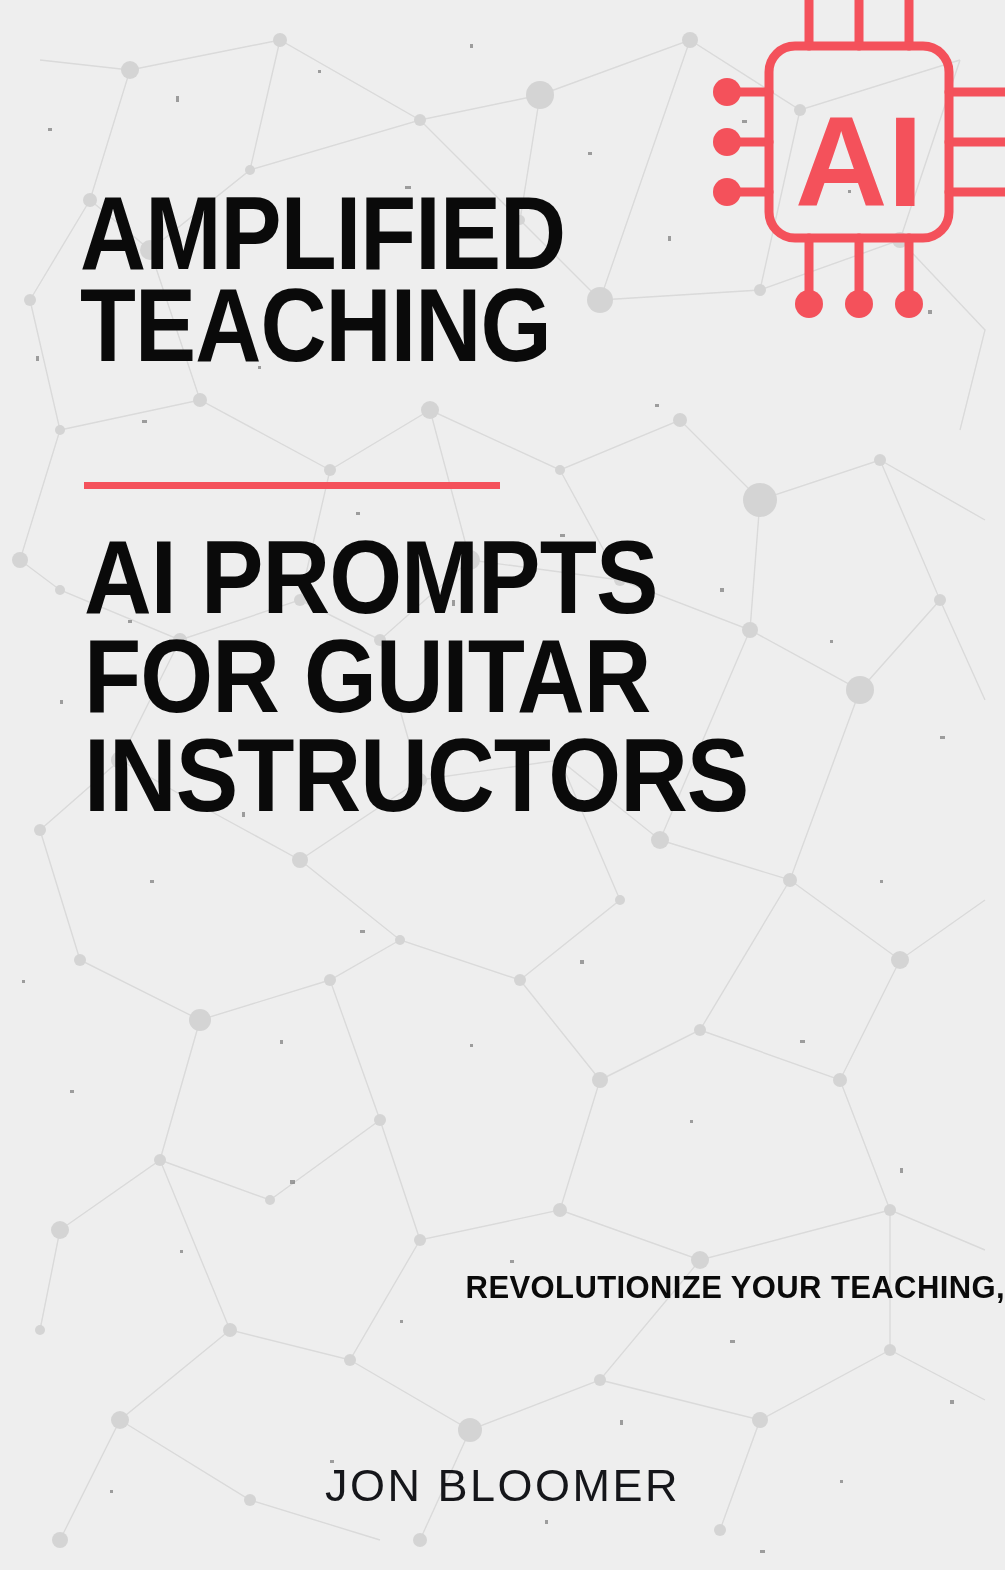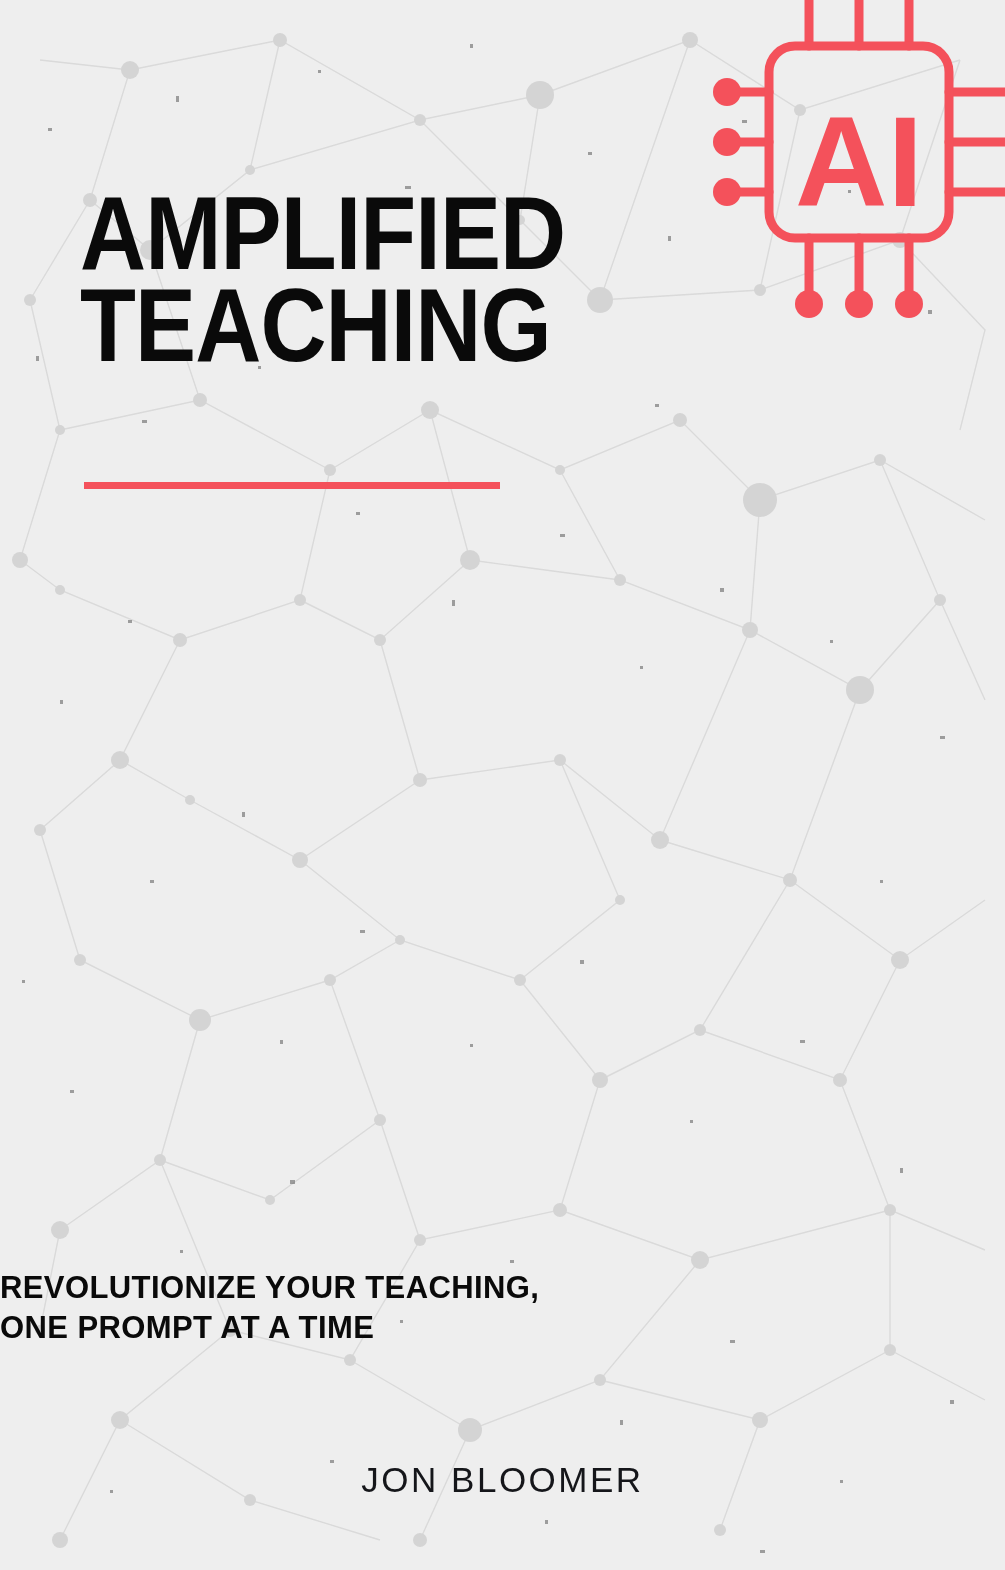--- a/index.html
+++ b/index.html
@@ -84,37 +84,37 @@
     transform-origin: left center;
     text-transform: uppercase;
   }
 
   
   .tagline {
     position: absolute;
     left: 0;
     right: 0;
     top: 1268px;
-    text-align: left;
+    text-align: right;
     font-size: 31px;
     font-weight: bold;
     line-height: 1.28;
     letter-spacing: 0.4px;
     color: #0a0a0a;
     text-transform: uppercase;
   }
 
   
   .author {
     position: absolute;
     left: 0;
     right: 0;
     top: 1460px;
     text-align: center;
-    font-size: 35px;
+    font-size: 45px;
     letter-spacing: 2.5px;
     color: #15161a;
     text-transform: uppercase;
   }
 </style>
 </head>
 <body>
 
 <div class="cover">
 
@@ -320,21 +320,25 @@
     <text x="168" y="222" text-anchor="middle" font-family="Liberation Sans, sans-serif" font-weight="bold" font-size="128" fill="#f4515b">AI</text>
   </svg>
 
   <div class="title-block">
     <h1 class="title-main">AMPLIFIED</h1>
     <h1 class="title-main title-line2">TEACHING</h1>
   </div>
 
   <div class="rule"></div>
 
+  <div class="subtitle-block">
+    <h2 class="subtitle-line">AI PROMPTS</h2>
+    <h2 class="subtitle-line">FOR GUITAR</h2>
+    <h2 class="subtitle-line">INSTRUCTORS</h2>
+  </div>
 
   <div class="tagline">
     <div>REVOLUTIONIZE YOUR TEACHING,</div>
-    <div>ONE PROMPT AT A TIME</div>
   </div>
 
   <div class="author">JON BLOOMER</div>
 
 </div>
 
 </body></html>

